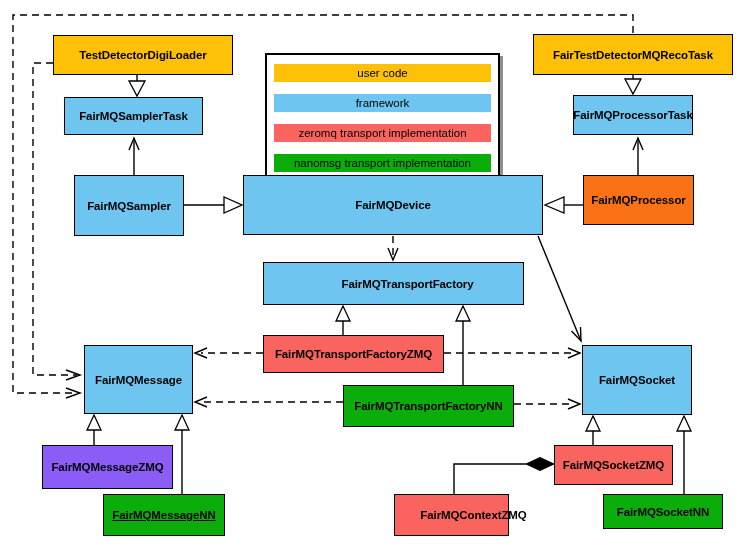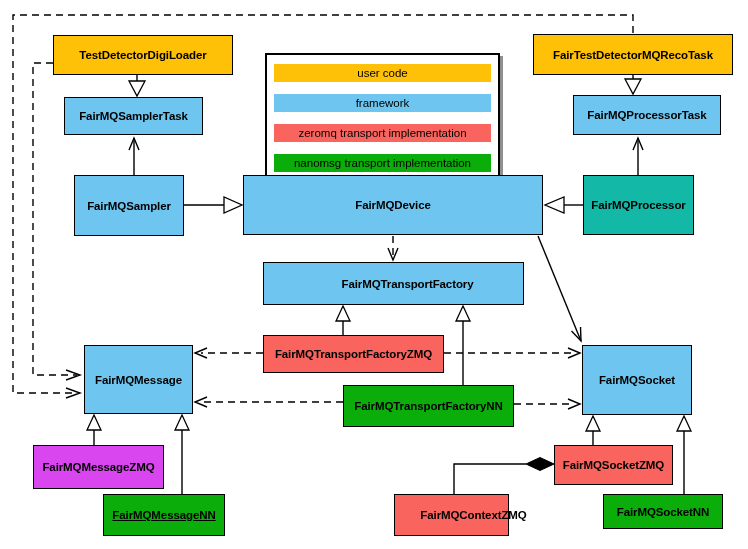--- a/index.html
+++ b/index.html
@@ -148,39 +148,39 @@
     <div class="legend-row" style="background: rgb(249, 101, 94);">zeromq transport implementation</div>
     <div class="legend-row" style="background: rgb(11, 173, 11);">nanomsg transport implementation</div>
   </div>
 
   <div class="node" style="left: 53px; top: 35px; width: 180px; height: 40px; background: rgb(255, 193, 7);">TestDetectorDigiLoader</div>
 
   <div class="node" style="left: 533px; top: 34px; width: 200px; height: 41px; background: rgb(255, 193, 7);">FairTestDetectorMQRecoTask</div>
 
   <div class="node abstract" style="left: 64px; top: 97px; width: 139px; height: 38px; background: rgb(110, 198, 240);">FairMQSamplerTask</div>
 
-  <div class="node abstract" style="left: 573px; top: 95px; width: 148px; height: 40px; background: rgb(110, 198, 240);">FairMQProcessorTask</div>
+  <div class="node abstract" style="left: 573px; top: 95px; width: 120px; height: 40px; background: rgb(110, 198, 240);">FairMQProcessorTask</div>
 
   <div class="node" style="left: 74px; top: 175px; width: 110px; height: 61px; background: rgb(110, 198, 240);">FairMQSampler</div>
 
   <div class="node" style="left: 243px; top: 175px; width: 300px; height: 60px; background: rgb(110, 198, 240);">FairMQDevice</div>
 
-  <div class="node" style="left: 583px; top: 175px; width: 111px; height: 60px; background: #14b8a6;">FairMQProcessor</div>
+  <div class="node" style="left: 583px; top: 175px; width: 111px; height: 50px; background: #f97316;">FairMQProcessor</div>
 
   <div class="node abstract" style="left: 263px; top: 262px; width: 261px; height: 43px; background: rgb(110, 198, 240); padding-left: 28px;">FairMQTransportFactory</div>
 
   <div class="node" style="left: 263px; top: 335px; width: 181px; height: 38px; background: rgb(249, 101, 94);">FairMQTransportFactoryZMQ</div>
 
   <div class="node" style="left: 343px; top: 385px; width: 171px; height: 42px; background: rgb(11, 173, 11);">FairMQTransportFactoryNN</div>
 
   <div class="node abstract" style="left: 84px; top: 345px; width: 109px; height: 69px; background: rgb(110, 198, 240);">FairMQMessage</div>
 
   <div class="node abstract" style="left: 582px; top: 345px; width: 110px; height: 70px; background: rgb(110, 198, 240);">FairMQSocket</div>
 
-  <div class="node" style="left: 33px; top: 445px; width: 131px; height: 44px; background: #d946ef;">FairMQMessageZMQ</div>
+  <div class="node" style="left: 42px; top: 445px; width: 131px; height: 44px; background: #8b5cf6;">FairMQMessageZMQ</div>
 
   <div class="node" style="left: 103px; top: 494px; width: 122px; height: 42px; background: rgb(11, 173, 11); text-decoration: underline;">FairMQMessageNN</div>
 
   <div class="node" style="left: 394px; top: 494px; width: 115px; height: 42px; background: rgb(249, 101, 94); padding-left: 44px;">FairMQContextZMQ</div>
 
   <div class="node" style="left: 554px; top: 445px; width: 119px; height: 40px; background: rgb(249, 101, 94); text-align: center;">FairMQSocketZMQ</div>
 
   <div class="node" style="left: 603px; top: 494px; width: 120px; height: 35px; background: rgb(11, 173, 11);">FairMQSocketNN</div>
 
 </div>

